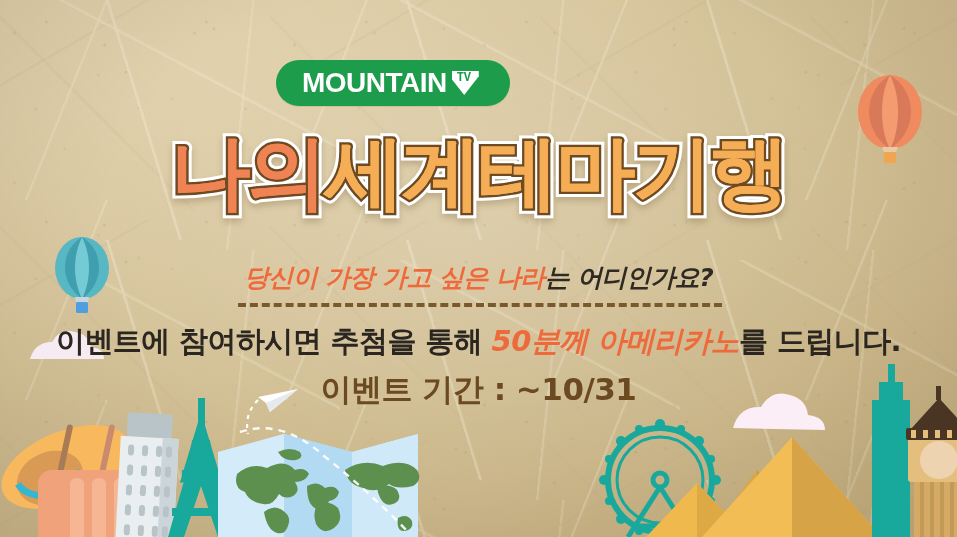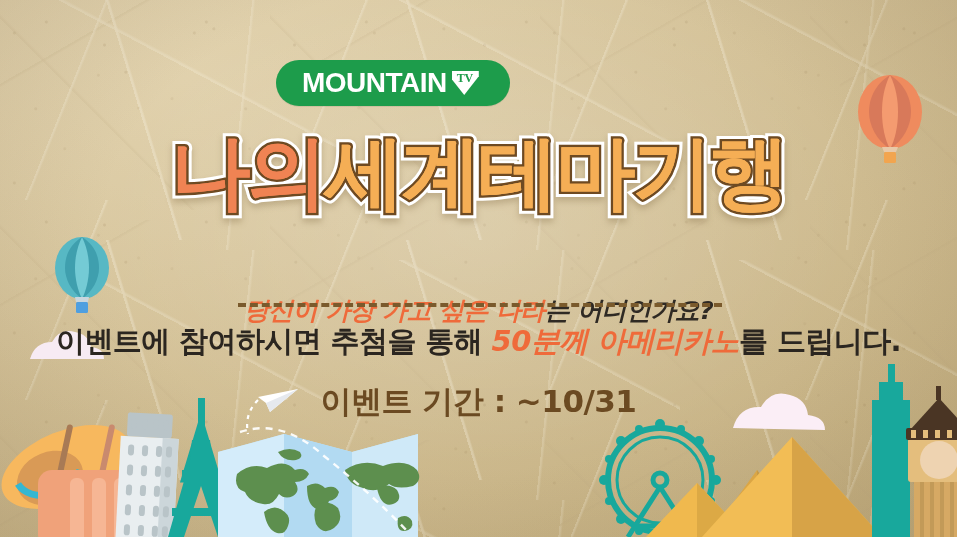--- a/index.html
+++ b/index.html
@@ -81,21 +81,21 @@
   }
   .tv-mark .tri{
     position:absolute;inset:0;
     background:#ffffff;
     clip-path:polygon(0% 0%, 100% 0%, 100% 22%, 46% 100%, 0% 34%);
   }
   .tv-mark .tvtxt{
     position:absolute;left:5px;top:1px;
     color:#1d9c4b;font-size:12px;font-weight:bold;
     letter-spacing:-.3px;line-height:1;
-    font-family:Liberation Serif, serif;
+    font-family:Liberation Mono, monospace;
   }
   .badge-kr{
     color:#ffffff;font-weight:bold;font-size:29px;
     letter-spacing:-.5px;line-height:1;
     font-family:"DejaVu Sans", sans-serif;
   }
 
   
   .title-wrap{
     position:absolute;left:0;right:0;top:133px;
@@ -130,21 +130,20 @@
     filter:none;
   }
 
   
   .q-line{
     position:absolute;left:0;right:0;top:264px;
     text-align:center;
     font-family:"DejaVu Sans", sans-serif;
     font-size:25px;font-weight:bold;line-height:1.1;
     letter-spacing:-.6px;
-    margin-top:33px;
   }
   .q-line .hl{color:#ef6a3a;font-style:italic;}
   .q-line .pl{color:#2f2a24;font-style:italic;}
 
   
   .divider{
     position:absolute;left:238px;top:303px;width:484px;height:0;
     border-top:4px dashed #7a5a2c;
   }
 
@@ -154,21 +153,21 @@
     text-align:center;
     font-family:"DejaVu Sans", sans-serif;
     font-size:29px;font-weight:bold;line-height:1.1;
     letter-spacing:-.6px;
     color:#2b2620;
   }
   .b-line .hl{color:#ef6a3a;font-style:italic;}
 
   
   .p-line{
-    position:absolute;left:0;right:0;top:384px;
+    position:absolute;left:0;right:0;top:372px;
     text-align:center;
     font-family:"DejaVu Sans", sans-serif;
     font-size:31px;font-weight:bold;line-height:1.1;
     letter-spacing:-.5px;
     color:#6b4a22;
   }
 </style>
 </head>
 <body>
 

